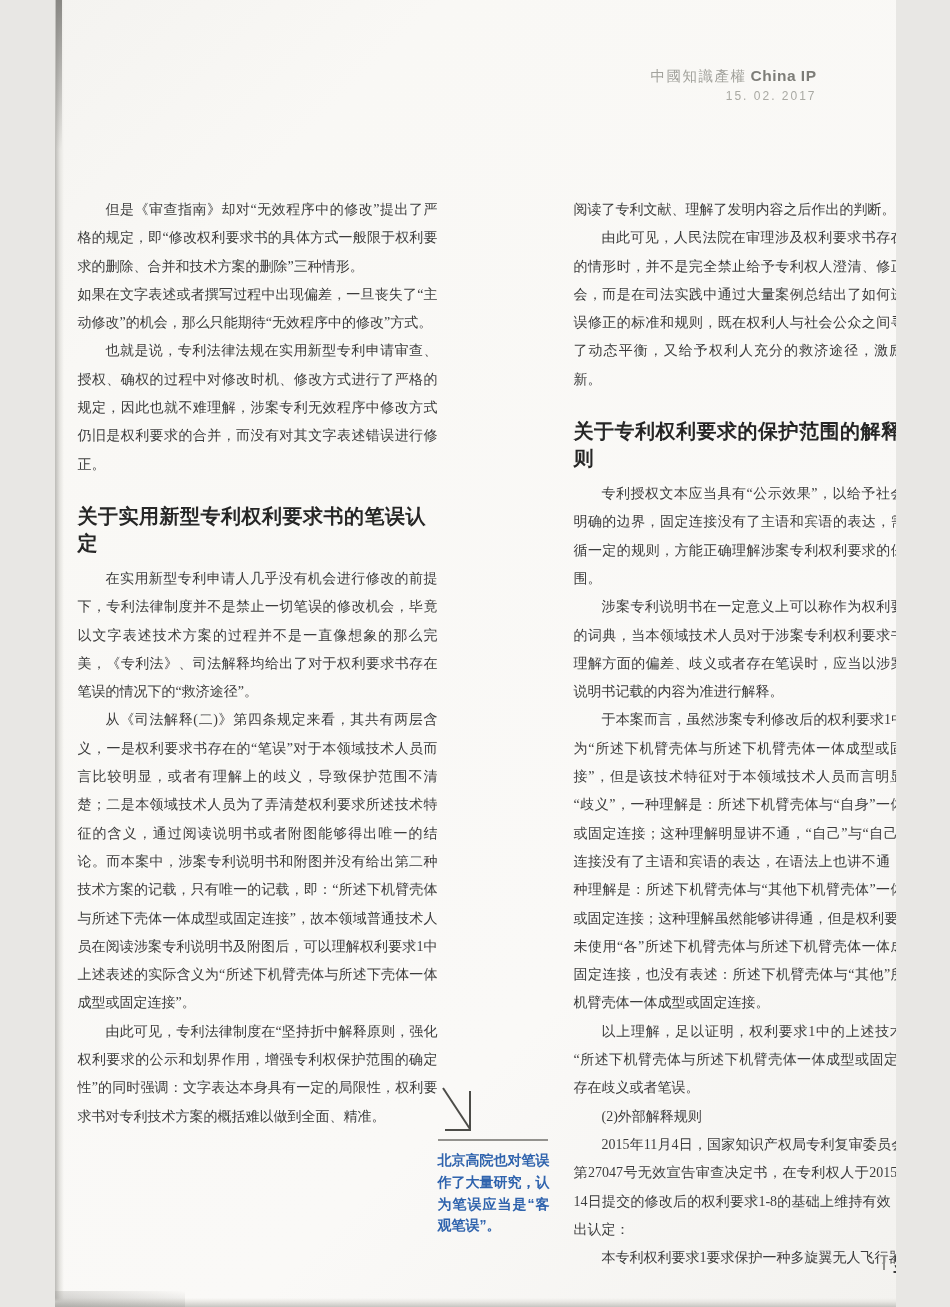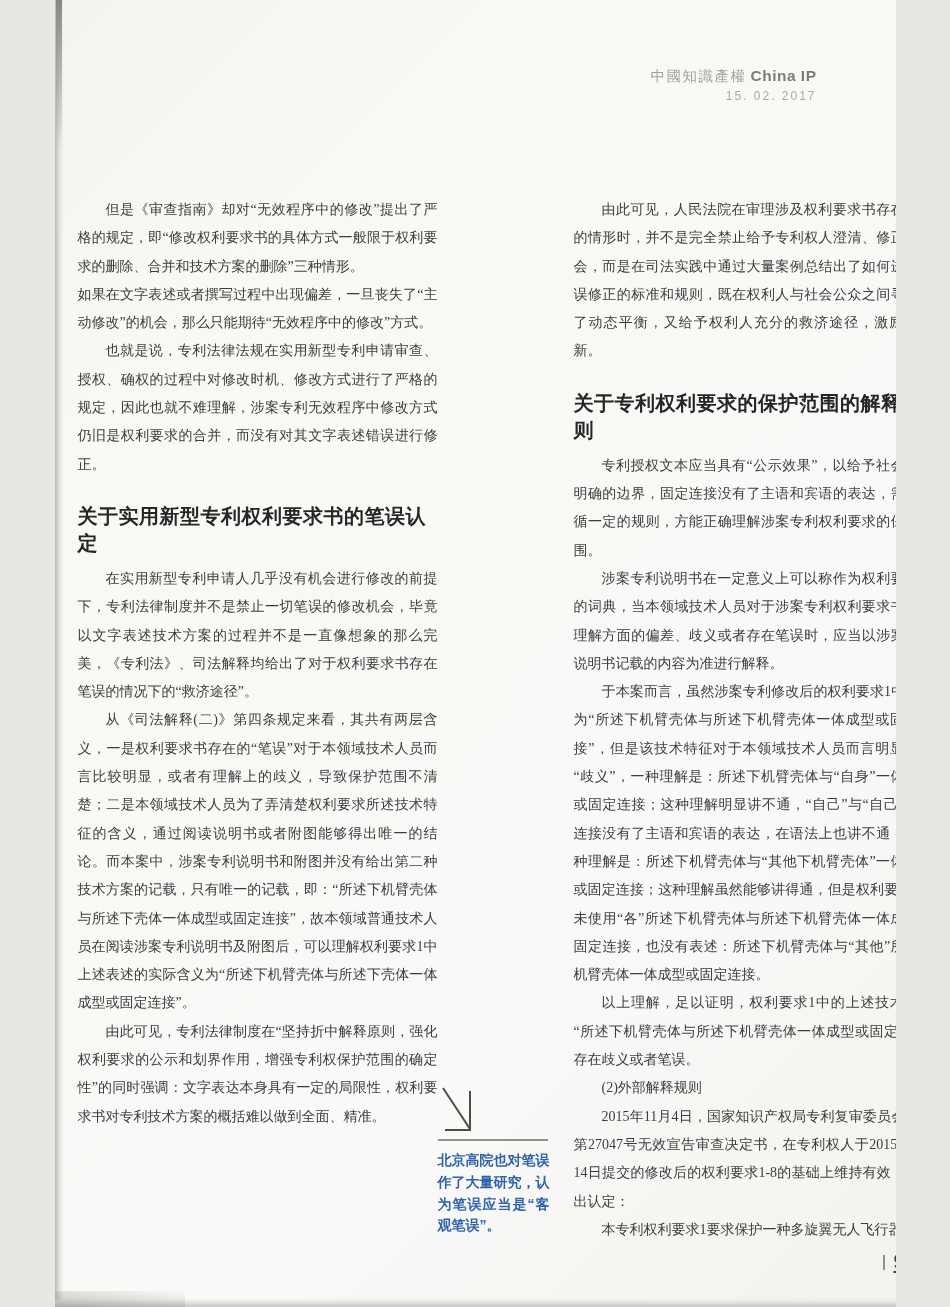--- a/index.html
+++ b/index.html
@@ -91,20 +91,21 @@
     <svg class="pq-arrow" width="36" height="50" viewBox="0 0 36 50">
       <line x1="3" y1="4" x2="30" y2="45" stroke="#4c4c48" stroke-width="2"></line>
       <line x1="30" y1="7" x2="30" y2="46" stroke="#4c4c48" stroke-width="2"></line>
       <line x1="5" y1="46" x2="31" y2="46" stroke="#4c4c48" stroke-width="2"></line>
     </svg>
     <hr class="pq-rule">
     <p class="pq-text" id="pq-text" style="color: rgb(47, 99, 173);">北京高院也对笔误作了大量研究，认为笔误应当是“客观笔误”。</p>
   </aside>
 
   <section class="col col-right" id="col-right">
+      <p class="body">阅读了专利文献、理解了发明内容之后作出的判断。</p>
       <p class="body indent">由此可见，人民法院在审理涉及权利要求书存在笔误的情形时，并不是完全禁止给予专利权人澄清、修正的机会，而是在司法实践中通过大量案例总结出了如何进行笔误修正的标准和规则，既在权利人与社会公众之间寻求到了动态平衡，又给予权利人充分的救济途径，激励了创新。</p>
       <p class="heading">关于专利权利要求的保护范围的解释规则</p>
       <p class="body indent">专利授权文本应当具有“公示效果”，以给予社会公众明确的边界，固定连接没有了主语和宾语的表达，需要遵循一定的规则，方能正确理解涉案专利权利要求的保护范围。</p>
       <p class="body indent">涉案专利说明书在一定意义上可以称作为权利要求书的词典，当本领域技术人员对于涉案专利权利要求书存在理解方面的偏差、歧义或者存在笔误时，应当以涉案专利说明书记载的内容为准进行解释。</p>
       <p class="body indent">于本案而言，虽然涉案专利修改后的权利要求1中记载为“所述下机臂壳体与所述下机臂壳体一体成型或固定连接”，但是该技术特征对于本领域技术人员而言明显存在“歧义”，一种理解是：所述下机臂壳体与“自身”一体成型或固定连接；这种理解明显讲不通，“自己”与“自己”固定连接没有了主语和宾语的表达，在语法上也讲不通；第二种理解是：所述下机臂壳体与“其他下机臂壳体”一体成型或固定连接；这种理解虽然能够讲得通，但是权利要求1从未使用“各”所述下机臂壳体与所述下机臂壳体一体成型或固定连接，也没有表述：所述下机臂壳体与“其他”所述下机臂壳体一体成型或固定连接。</p>
       <p class="body indent">以上理解，足以证明，权利要求1中的上述技术特征“所述下机臂壳体与所述下机臂壳体一体成型或固定连接”存在歧义或者笔误。</p>
       <p class="body indent">(2)外部解释规则</p>
       <p class="body indent">2015年11月4日，国家知识产权局专利复审委员会作出第27047号无效宣告审查决定书，在专利权人于2015年9月14日提交的修改后的权利要求1-8的基础上维持有效，并作出认定：</p>
       <p class="body indent">本专利权利要求1要求保护一种多旋翼无人飞行器。在</p>
     </section>

